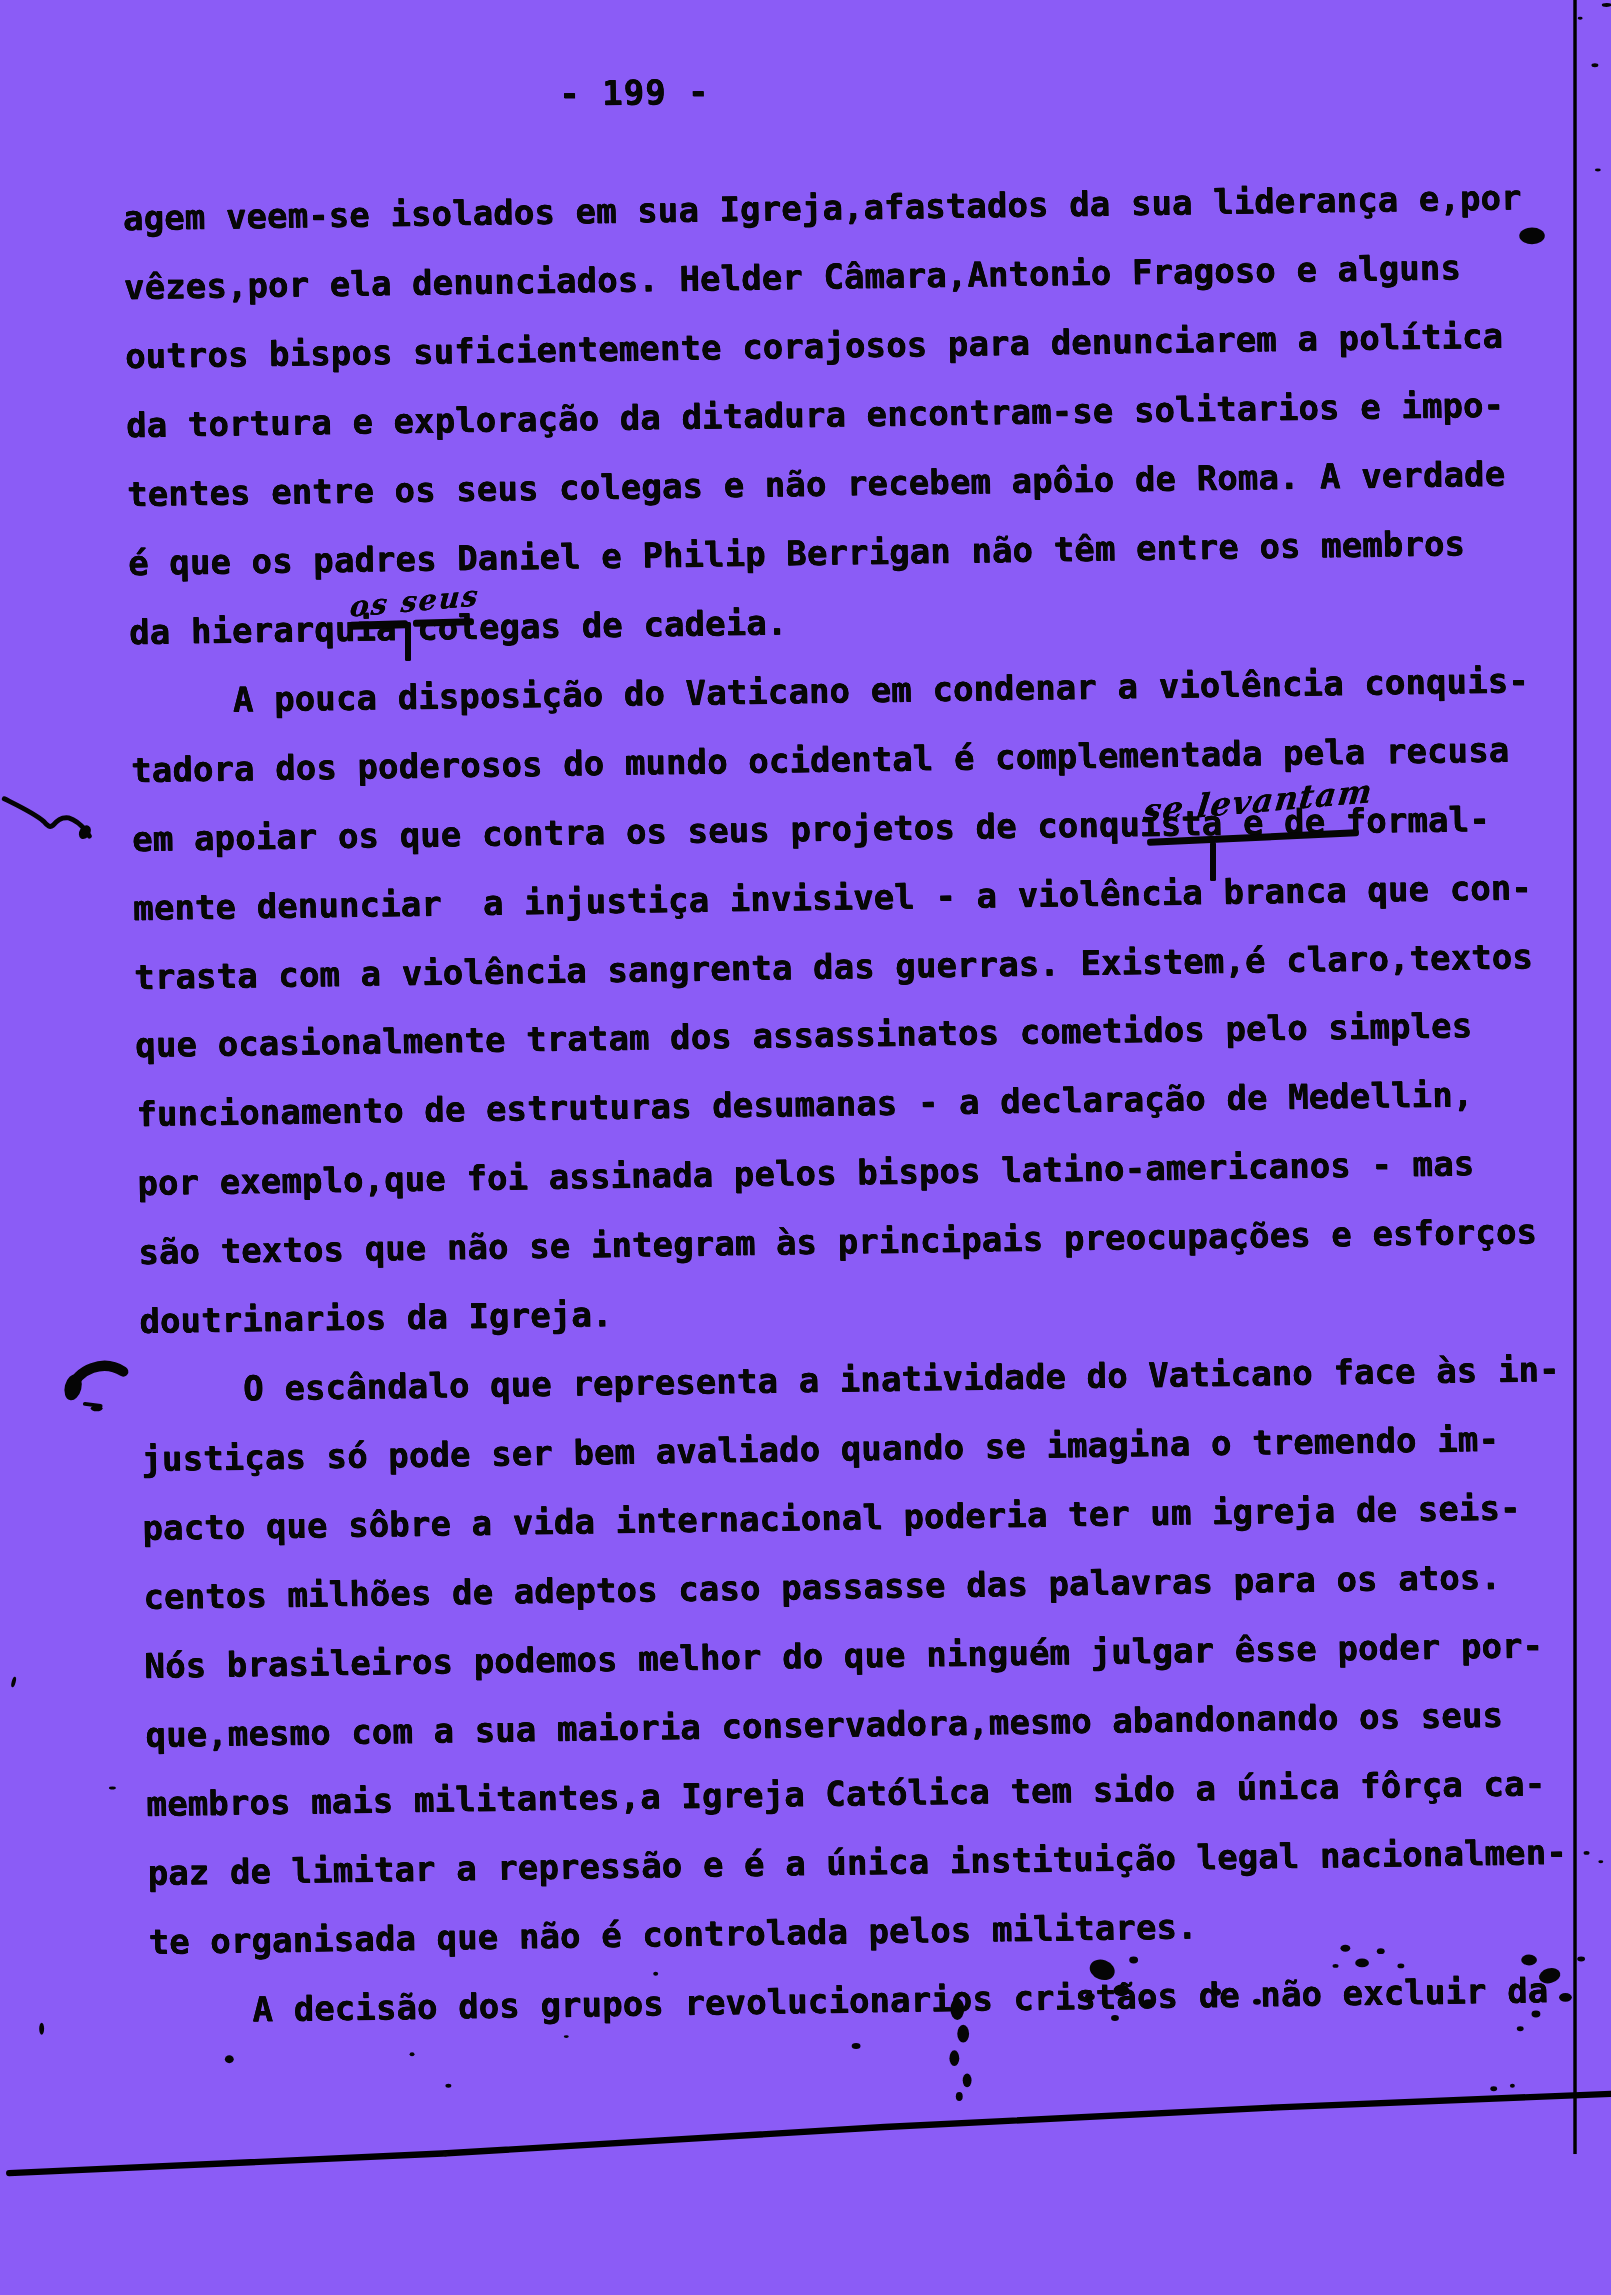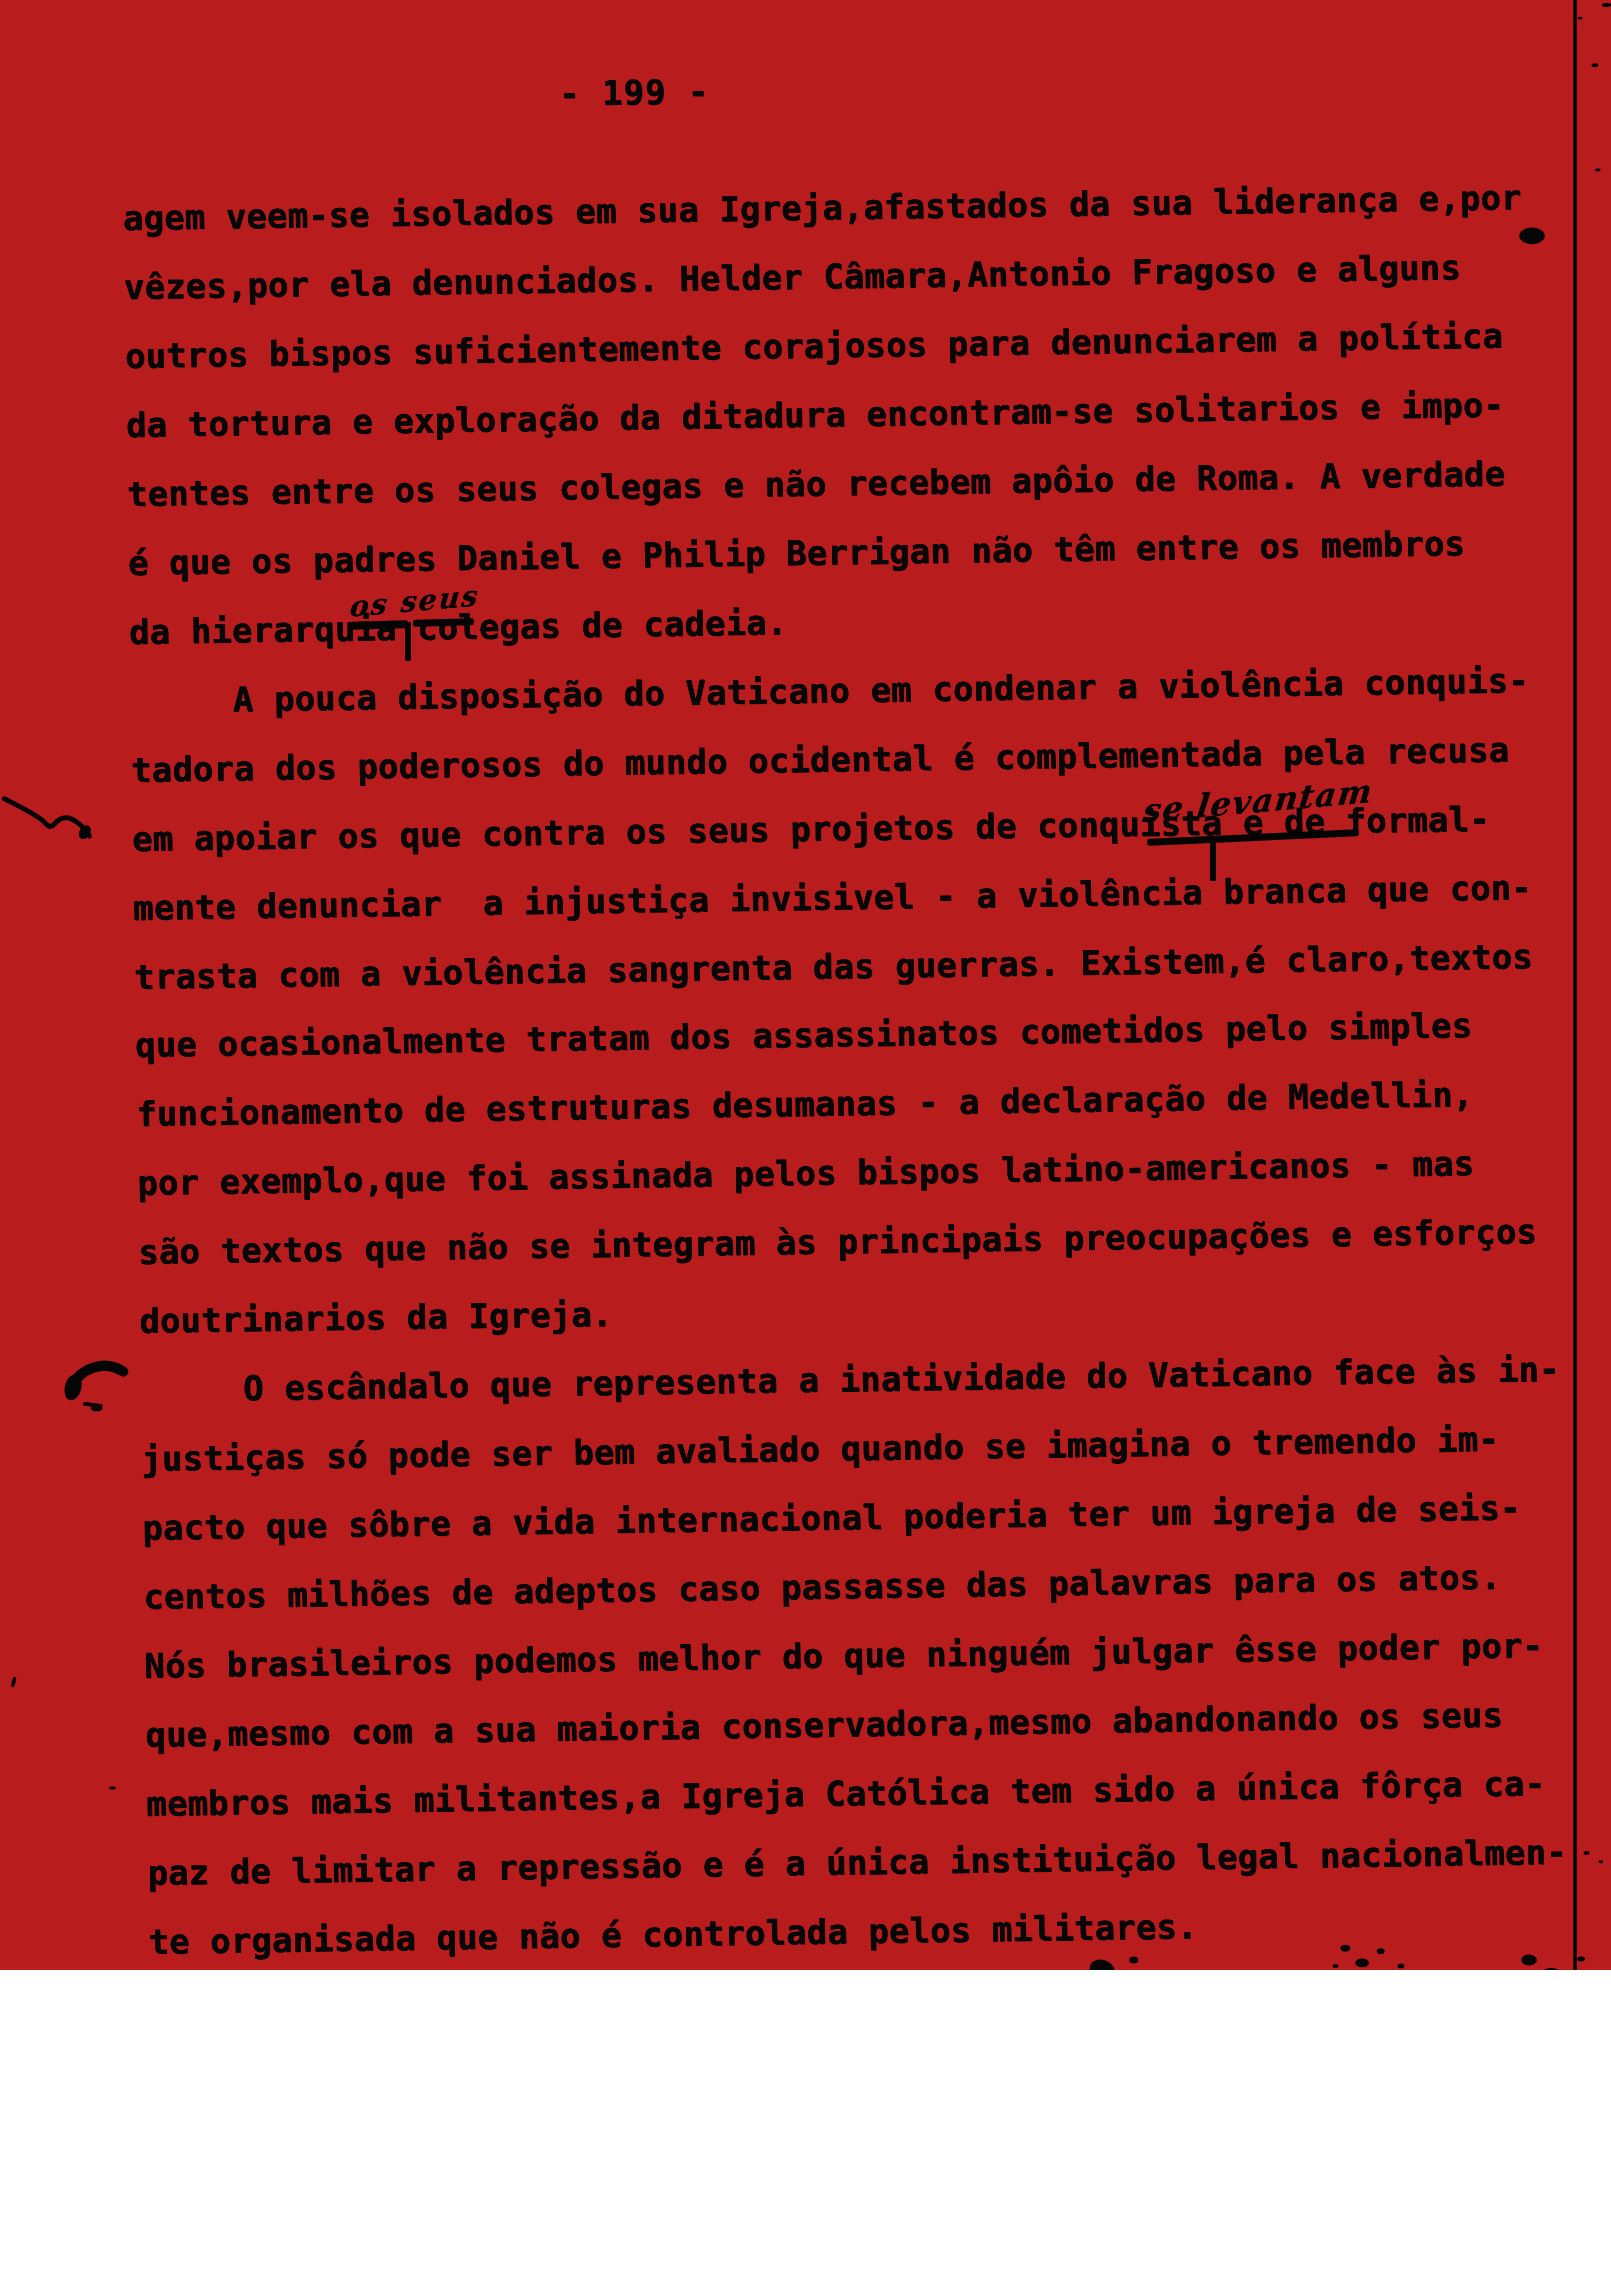--- a/index.html
+++ b/index.html
@@ -3,22 +3,22 @@
 <meta charset="utf-8">
 <style>
   html, body {
     margin: 0;
     padding: 0;
     background: #ffffff;
   }
   .sheet {
     position: relative;
     width: 1612px;
-    height: 1970px;
-    background: #b91c1c;
+    height: 2295px;
+    background: #8b5cf6;
     overflow: hidden;
     font-family: "DejaVu Sans Mono", monospace;
     color: #070707;
   }
   
   .text-rotate {
     position: absolute;
     inset: 0;
     transform: rotate(-0.85deg);
     transform-origin: 123px 224px;

